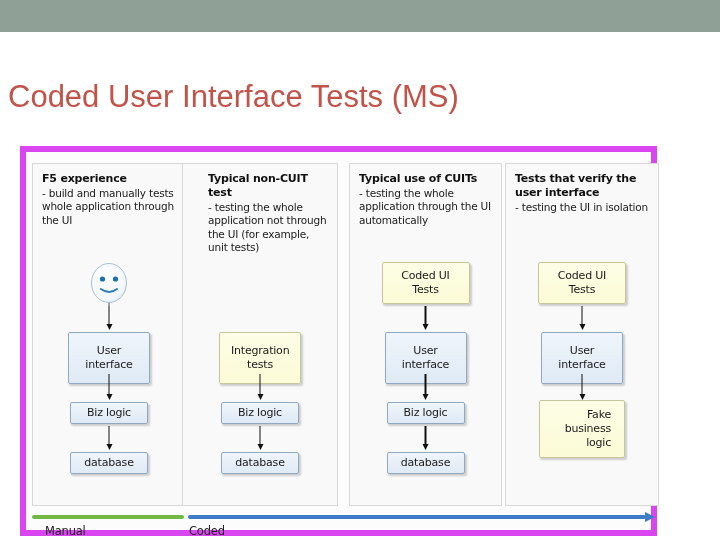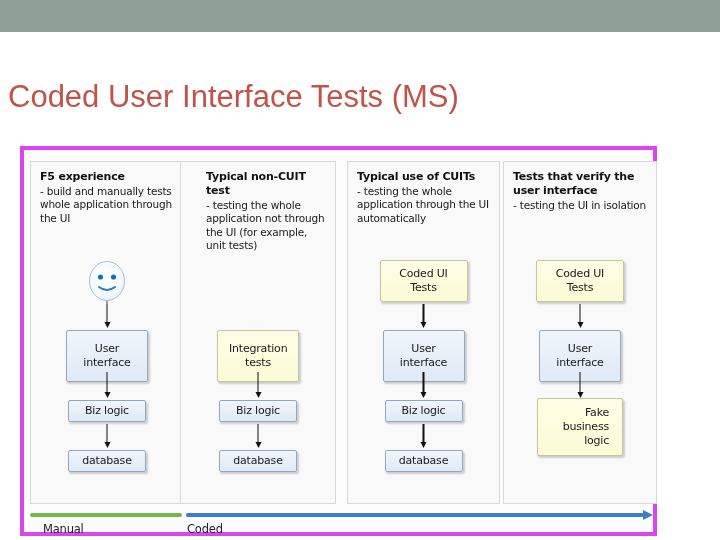--- a/index.html
+++ b/index.html
@@ -22,21 +22,21 @@
     position:absolute;left:0;top:0;width:720px;height:32px;
     background:var(--bar-green);
   }
   .slide-title{
     position:absolute;left:8px;top:58px;width:700px;
     font-size:31px;font-weight:400;color:var(--accent-red);
     letter-spacing:0px;
   }
   .diagram{
     position:absolute;left:20px;top:146px;width:637px;height:390px;
-    background:#fcfcfc;border:4px solid #d946ef;
+    background:#fcfcfc;border:6px solid #d946ef;
     font-family:"DejaVu Sans",sans-serif;
   }
   .col{
     position:absolute;top:11px;height:343px;
     background:#f9f9f9;border:1px solid #d8d8d8;
   }
   .col1{left:6px;width:154px;}
   .col2{left:156px;width:156px;padding-left:16px;}
   .col3{left:323px;width:153px;}
   .col4{left:479px;width:154px;}

